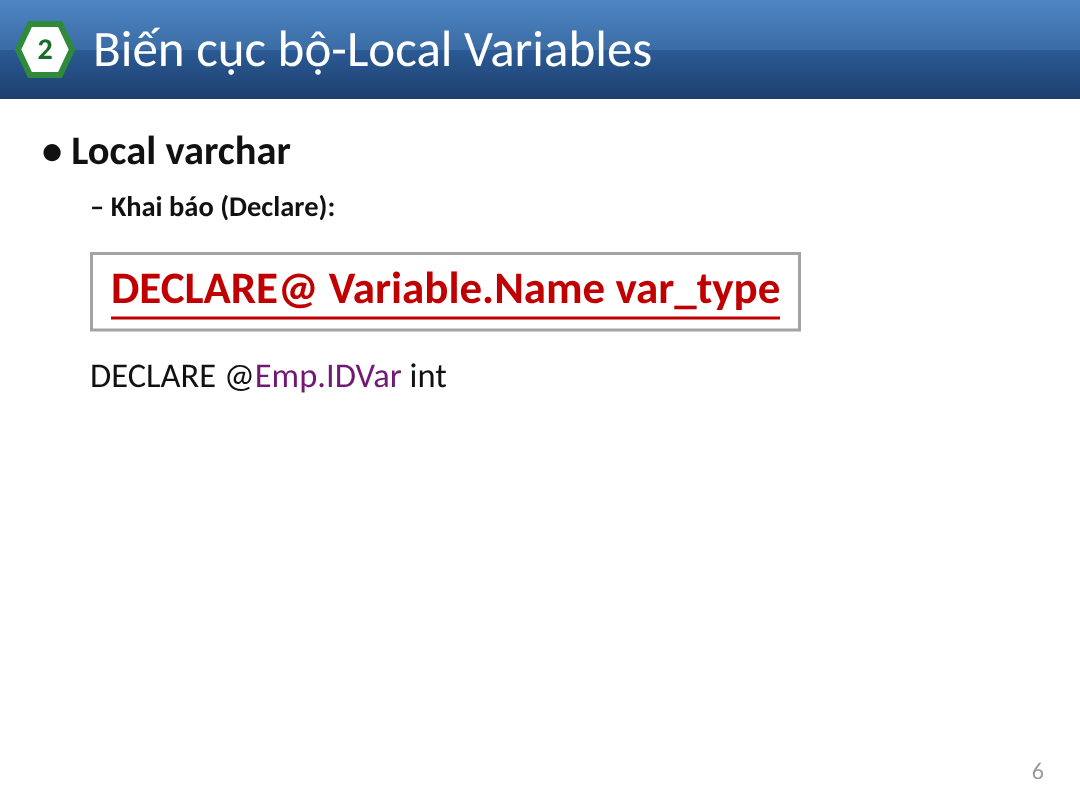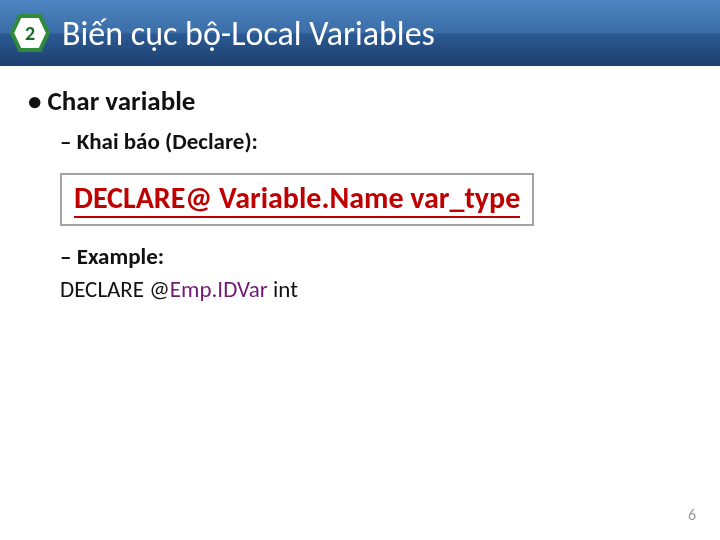--- a/index.html
+++ b/index.html
@@ -18,21 +18,21 @@
     width: 40px; height: 40px; position: relative; margin-right: 12px;
     display: flex; align-items: center; justify-content: center;
     font-weight: bold; font-size: 20px; color: #1a6b2a;
   }
   .hex-badge svg { position: absolute; top:0; left:0; }
   .hex-badge span { position: relative; z-index: 2; }
   .title-text { font-weight: 400; }
   .content { padding: 18px 28px 0 28px; color: #111; }
   .lvl1 { font-size: 27px; font-weight: bold; margin-bottom: 10px; }
   .lvl1::before { content: "• "; }
-  .lvl2 { font-size: 23px; font-weight: bold; margin: 4px 0 12px 32px; }
+  .lvl2 { font-size: 19px; font-weight: bold; margin: 4px 0 12px 32px; }
   .lvl2::before { content: "– "; }
   .box {
     border: 2px solid #a3a3a3;
     margin: 6px 0 14px 32px;
     display: inline-block;
     padding: 6px 12px;
   }
   .box-text {
     font-size: 30px;
     font-weight: bold;
@@ -59,25 +59,24 @@
     <div class="hex-badge">
       <svg viewBox="0 0 40 40" width="40" height="40">
         <polygon points="10,3 30,3 38,20 30,37 10,37 2,20" fill="#ffffff" stroke="#2f8a3c" stroke-width="4"></polygon>
       </svg>
       <span>2</span>
     </div>
     <div class="title-text">Biến cục bộ-Local Variables</div>
   </div>
 
   <div class="content">
-    <div class="lvl1">Char variable</div>
+    <div class="lvl1">Local varchar</div>
     <div class="lvl2">Khai báo (Declare):</div>
 
     <div class="box">
       <span class="box-text">DECLARE@ Variable.Name var_type</span>
     </div>
 
-    <div class="example-line lead"><span>Example</span>:</div>
     <div class="example-line"><span>DECLARE @</span><span class="hl">Emp.IDVar</span><span> int</span></div>
   </div>
 
   <div class="page-num">6</div>
 </div>
 
 </body></html>

